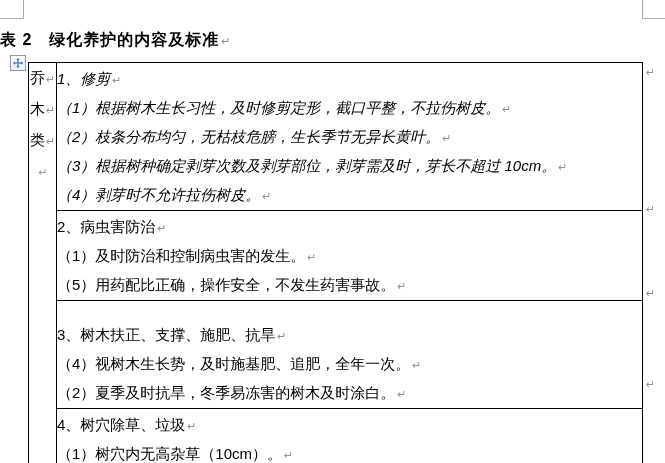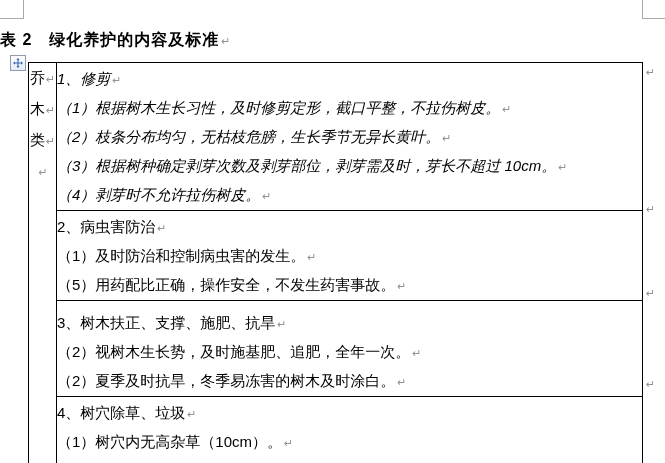--- a/index.html
+++ b/index.html
@@ -55,21 +55,21 @@
     vertical-align: middle; text-align: center;
     padding-bottom: 18px;
   }
   .cat-line { line-height: 29px; white-space: nowrap; }
   .cat-line .pilcrow { margin-left: 1px; }
 
   td.content-cell { padding-left: 7px; }
   .line { line-height: 27px; white-space: nowrap; overflow: hidden; }
   tr.row-1 td.content-cell { padding-top: 2px; font-style: italic; }
   tr.row-2 td.content-cell { padding-top: 2px; }
-  tr.row-3 td.content-cell { padding-top: 8px; }
+  tr.row-3 td.content-cell { padding-top: 20px; }
   tr.row-4 td.content-cell { padding-top: 2px; }
 
   tr.row-1 { height: 140px; }
   tr.row-2 { height: 83px; padding-left: 10px; }
   tr.row-3 { height: 92px; }
   tr.row-4 { height: 82px; }
 
   
   .row-mark { position: absolute; left: 646px; color: #929292; font-size: 11px; }
   .row-mark-1 { top: 66px; }
@@ -119,21 +119,21 @@
   <tr class="row-2">
     <td class="content-cell">
       <div class="line"><span>2、病虫害防治</span><span class="pilcrow">↵</span></div>
       <div class="line"><span>（1）及时防治和控制病虫害的发生。</span><span class="pilcrow">↵</span></div>
       <div class="line"><span>（5）用药配比正确，操作安全，不发生药害事故。</span><span class="pilcrow">↵</span></div>
     </td>
   </tr>
   <tr class="row-3">
     <td class="content-cell">
       <div class="line"><span>3、树木扶正、支撑、施肥、抗旱</span><span class="pilcrow">↵</span></div>
-      <div class="line"><span>（2）视树木生长势，及时施基肥、追肥，全年一次。</span><span class="pilcrow">↵</span></div>
+      <div class="line"><span>（4）视树木生长势，及时施基肥、追肥，全年一次。</span><span class="pilcrow">↵</span></div>
       <div class="line"><span>（2）夏季及时抗旱，冬季易冻害的树木及时涂白。</span><span class="pilcrow">↵</span></div>
     </td>
   </tr>
   <tr class="row-4">
     <td class="content-cell">
       <div class="line"><span>4、树穴除草、垃圾</span><span class="pilcrow">↵</span></div>
       <div class="line"><span>（1）树穴内无高杂草（10cm）。</span><span class="pilcrow">↵</span></div>
       <div class="line"></div>
     </td>
   </tr>

